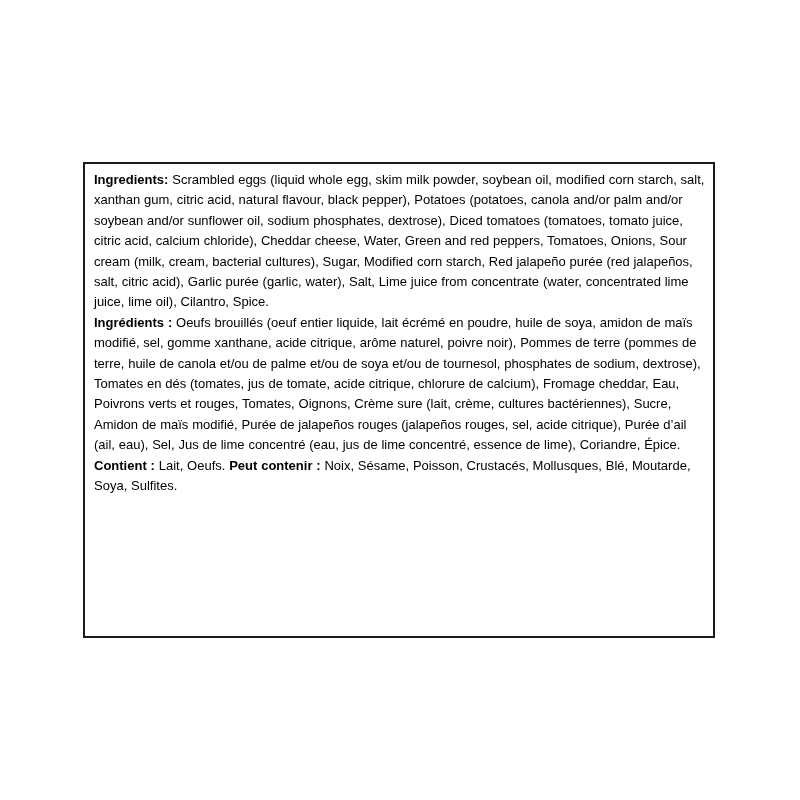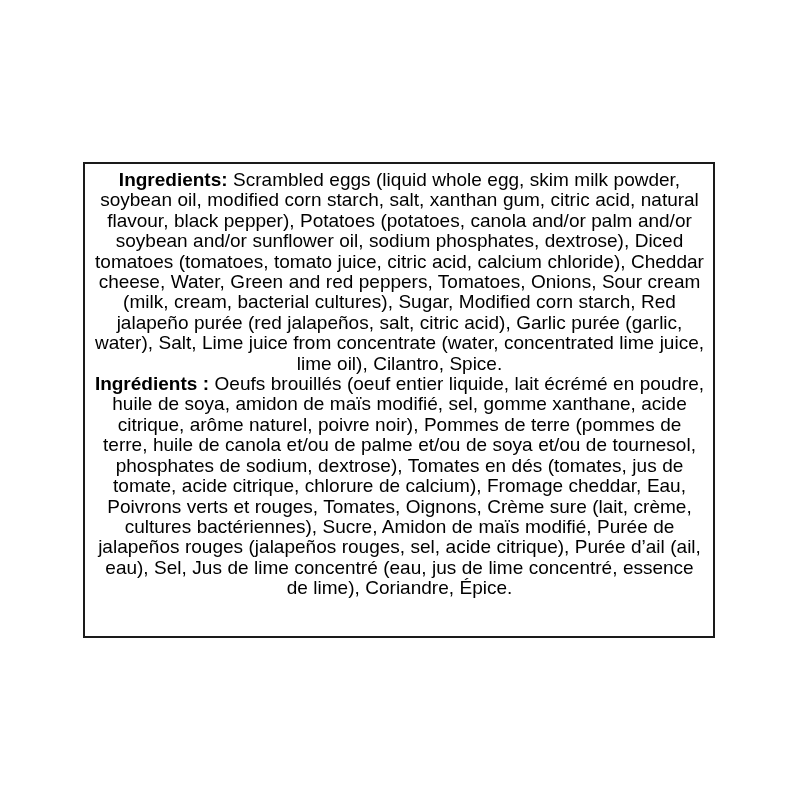--- a/index.html
+++ b/index.html
@@ -22,36 +22,37 @@
     width: 632px;
     min-height: 476px;
     box-sizing: border-box;
     border: 2px solid #1a1a1a;
     background: #ffffff;
     padding: 6px 8px 8px 9px;
   }
   .para {
     margin: 0;
     padding: 0;
-    font-size: 19px;
+    font-size: 13px;
     line-height: 20.4px;
     color: #000000;
-    text-align: center;
+    text-align: left;
     word-spacing: 0.2px;
   }
   .b {
     font-weight: bold;
   }
 </style>
 </head>
 <body>
 
 <div class="page">
   <div class="label-box">
 
     <p class="para"><span class="b">Ingredients:</span><span> Scrambled eggs (liquid whole egg, skim milk powder, soybean oil, modified corn starch, salt, xanthan gum, citric acid, natural flavour, black pepper), Potatoes (potatoes, canola and/or palm and/or soybean and/or sunflower oil, sodium phosphates, dextrose), Diced tomatoes (tomatoes, tomato juice, citric acid, calcium chloride), Cheddar cheese, Water, Green and red peppers, Tomatoes, Onions, Sour cream (milk, cream, bacterial cultures), Sugar, Modified corn starch, Red jalapeño purée (red jalapeños, salt, citric acid), Garlic purée (garlic, water), Salt, Lime juice from concentrate (water, concentrated lime juice, lime oil), Cilantro, Spice.</span></p>
 
 
     <p class="para"><span class="b">Ingrédients :</span><span> Oeufs brouillés (oeuf entier liquide, lait écrémé en poudre, huile de soya, amidon de maïs modifié, sel, gomme xanthane, acide citrique, arôme naturel, poivre noir), Pommes de terre (pommes de terre, huile de canola et/ou de palme et/ou de soya et/ou de tournesol, phosphates de sodium, dextrose), Tomates en dés (tomates, jus de tomate, acide citrique, chlorure de calcium), Fromage cheddar, Eau, Poivrons verts et rouges, Tomates, Oignons, Crème sure (lait, crème, cultures bactériennes), Sucre, Amidon de maïs modifié, Purée de jalapeños rouges (jalapeños rouges, sel, acide citrique), Purée d’ail (ail, eau), Sel, Jus de lime concentré (eau, jus de lime concentré, essence de lime), Coriandre, Épice.</span></p>
 
+    <p class="para"><span class="b">Contient :</span><span> Lait, Oeufs. </span><span class="b">Peut contenir :</span><span> Noix, Sésame, Poisson, Crustacés, Mollusques, Blé, Moutarde, Soya, Sulfites.</span></p>
 
   </div>
 </div>
 
 </body></html>

